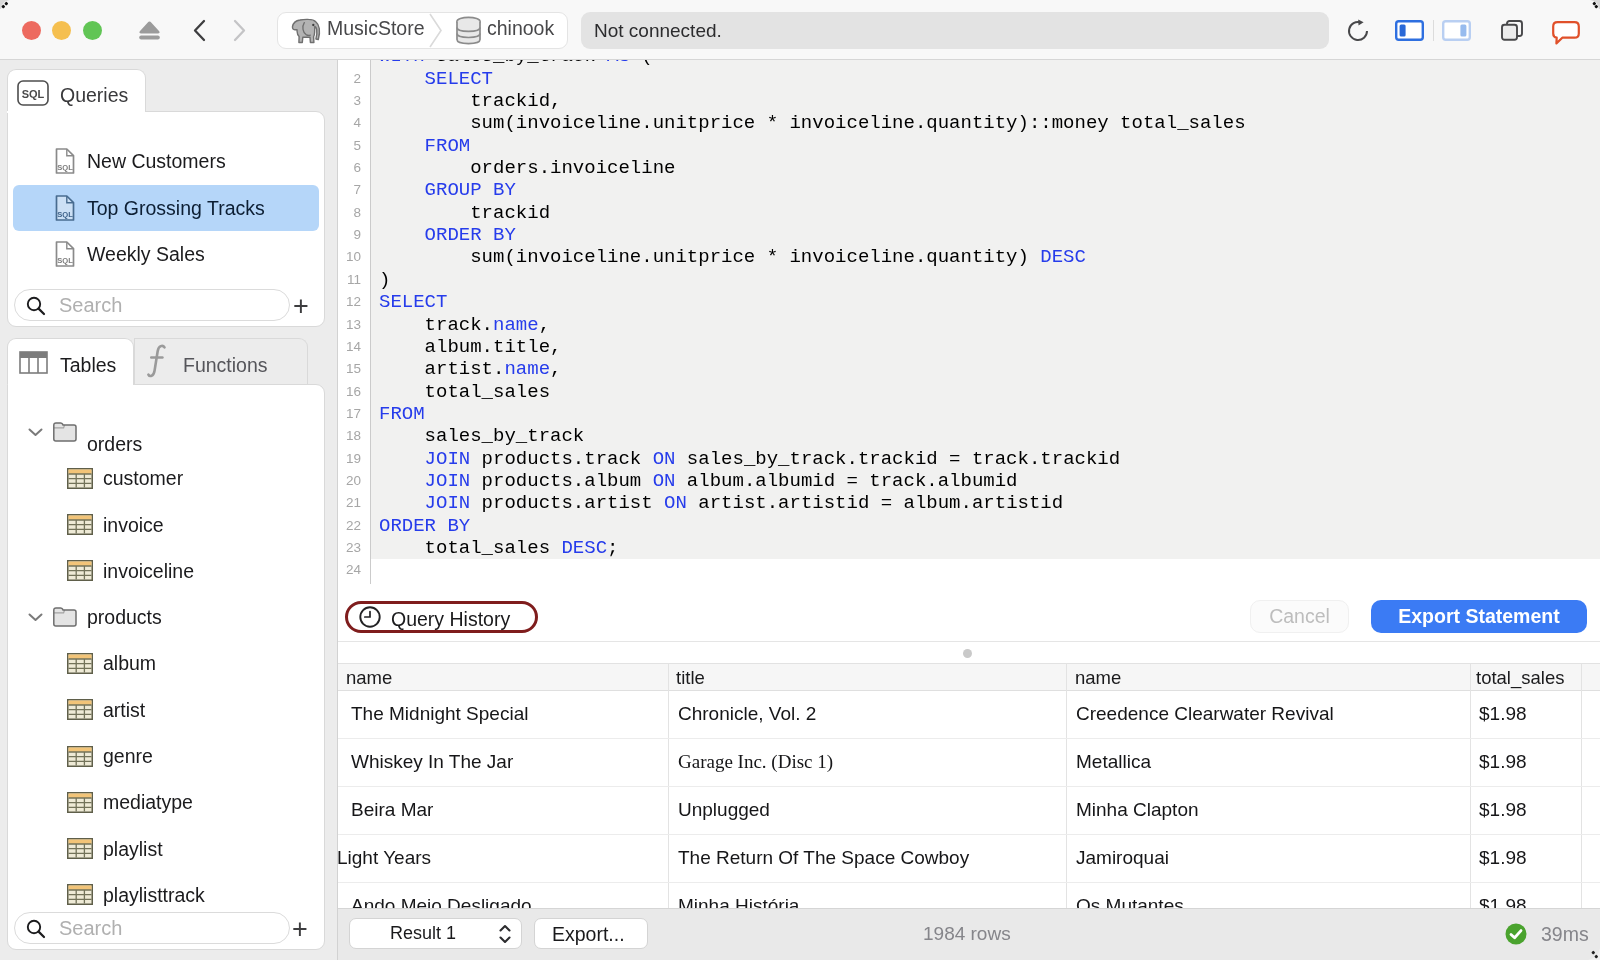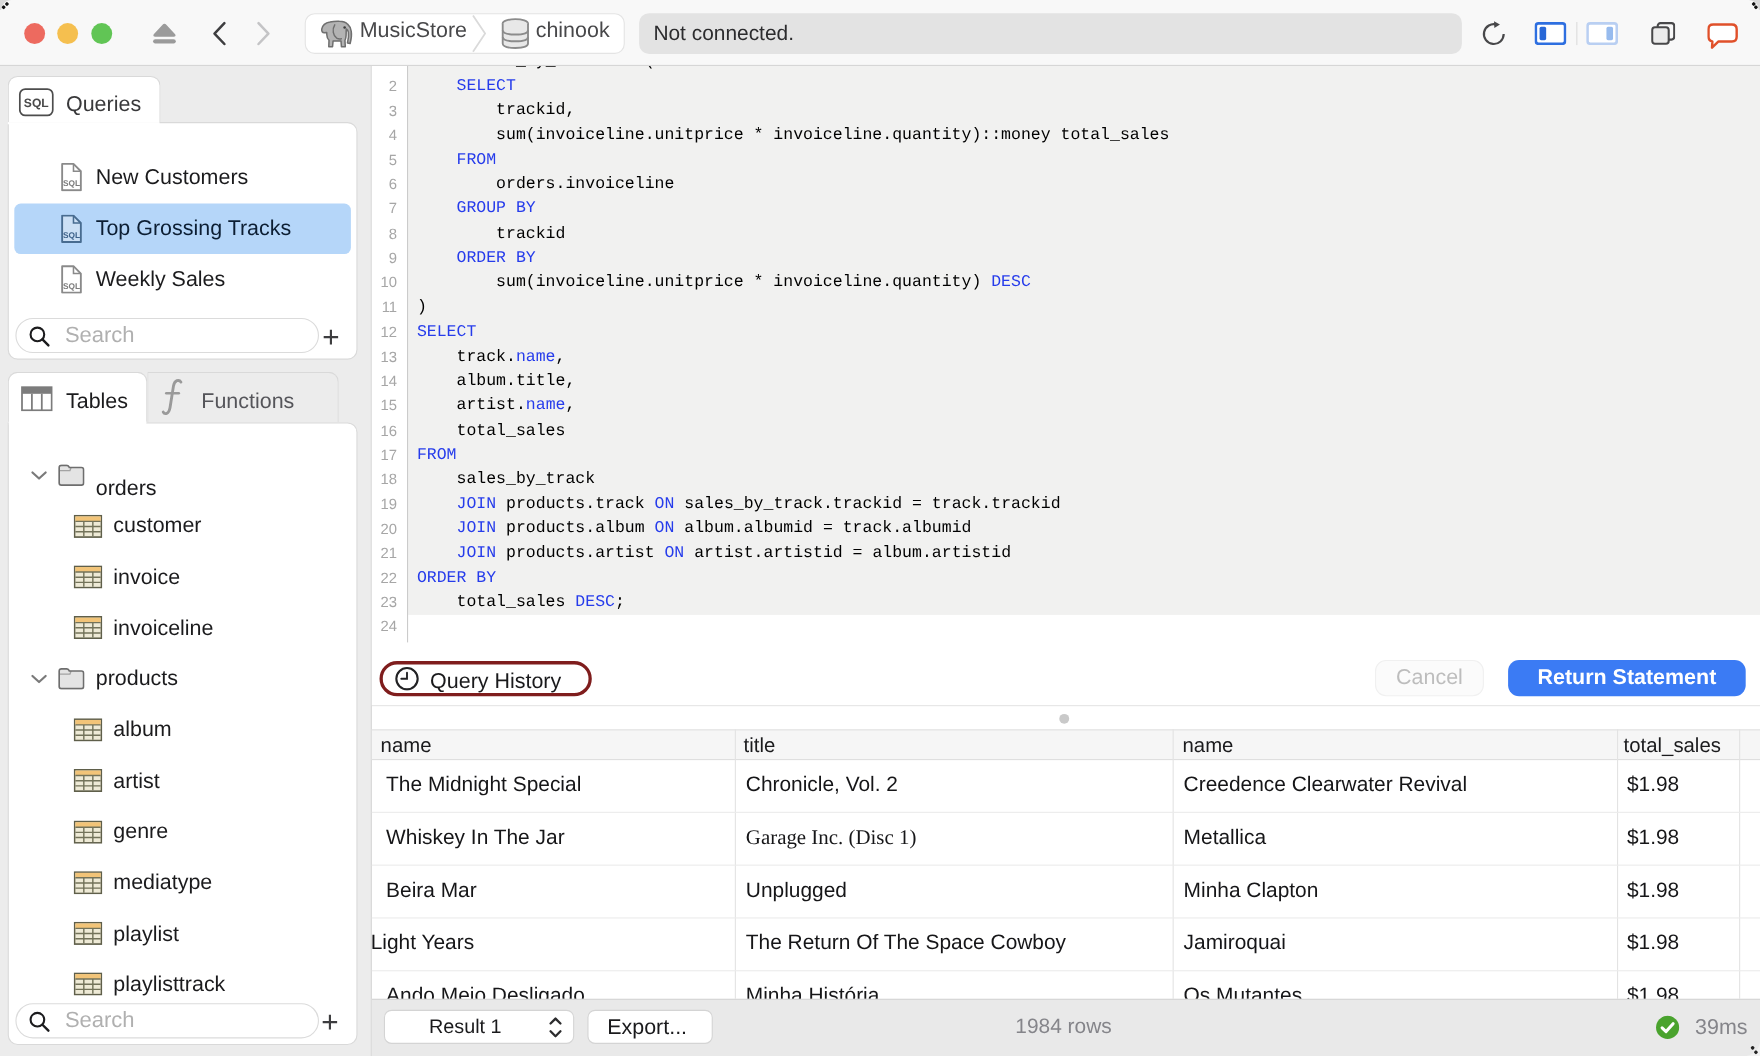--- a/index.html
+++ b/index.html
@@ -27,21 +27,21 @@
   .sditem { font-size:19.5px; color:#1b1b1d; }
   .srch { background:#fff; border:1px solid #dbdbdb; border-radius:16px; }
   .srch span { position:absolute; left:44px; top:4px; font-size:20px; color:#b0b0b0; }
   .plus { font-size:27px; color:#3d3d3f; font-weight:400; }
 
   
   #editor { left:338px; top:60px; width:1262px; height:581px; background:#fff; overflow:hidden; }
   #stmt { left:33px; top:0; width:1229px; height:499px; background:#f1f1f0; }
   #gutline { left:32px; top:0; width:1px; height:524px; background:#cbcbcb; }
   #gutter { left:0; top:-14.8px; width:23px; text-align:right; font-size:13.5px; color:#a6a6a6; line-height:22.36px; }
-  #code { left:41px; top:-14.8px; font-family:"Liberation Mono", monospace; font-size:15px; line-height:22.36px; color:#000; white-space:pre; }
+  #code { left:41px; top:-14.8px; font-family:"Liberation Mono", monospace; font-size:19px; line-height:22.36px; color:#000; white-space:pre; }
   .k { color:#263ceb; }
 
   .btn { border-radius:10px; font-size:19.5px; }
   #qh { left:345px; top:601px; width:193px; height:32px; background:#fff; border:3px solid #7f1d1d; border-radius:16px; }
   #qh span { position:absolute; left:43px; top:4px; font-size:19.5px; color:#1a1a1c; }
   #cancel { left:1250px; top:600px; width:99px; height:33px; background:#fbfbfb; border:1px solid #f0f0f0; color:#bdbdbd; text-align:center; line-height:31px; }
   #exec { left:1371px; top:600px; width:216px; height:33px; background:#3b7bf4; color:#fff; font-weight:700; text-align:center; line-height:33px; }
 
   
   #thead { left:338px; top:663px; width:1262px; height:28px; background:#f6f6f6; border-top:1px solid #e2e2e2; border-bottom:1px solid #dfdfdf; }
@@ -281,21 +281,21 @@
     <span class="k">JOIN</span> products.track <span class="k">ON</span> sales_by_track.trackid = track.trackid
     <span class="k">JOIN</span> products.album <span class="k">ON</span> album.albumid = track.albumid
     <span class="k">JOIN</span> products.artist <span class="k">ON</span> artist.artistid = album.artistid
 <span class="k">ORDER</span> <span class="k">BY</span>
     total_sales <span class="k">DESC</span>;</div>
 </div>
 <div class="abs" id="qh">
     <span>Query History</span>
   </div>
 <div class="abs btn" id="cancel">Cancel</div>
-<div class="abs btn" id="exec">Return Statement</div>
+<div class="abs btn" id="exec">Export Statement</div>
 <svg class="abs" style="left:359px; top:606px;" width="22" height="22" viewBox="0 0 22 22">
     <circle cx="11" cy="11" r="9.7" fill="none" stroke="#222224" stroke-width="1.9"></circle>
     <path d="M11 5.6 L11 11 L5.8 11" fill="none" stroke="#222224" stroke-width="1.7" stroke-linecap="round"></path>
   </svg>
 <div class="abs" style="left:338px; top:641px; width:1262px; height:1px; background:#e5e5e5;"></div>
 <div class="abs" style="left:963px; top:649px; width:9px; height:9px; border-radius:50%; background:#c9c9c9;"></div>
 
 <div class="abs" id="thead"></div>
 <div class="abs th" style="left:346px; top:667px;">name</div>
 <div class="abs th" style="left:676px; top:667px;">title</div>

